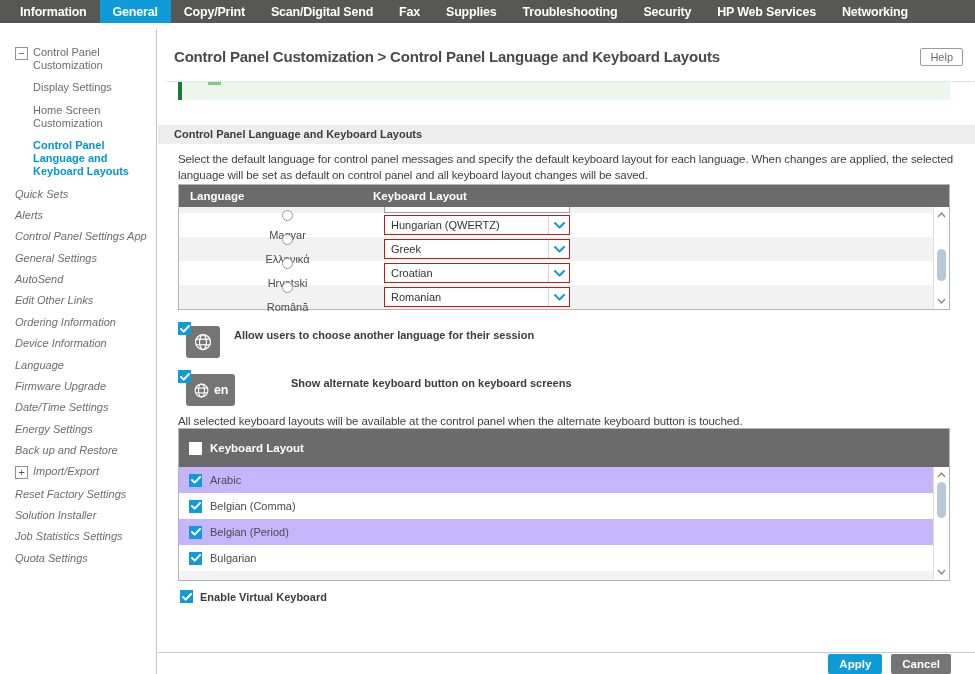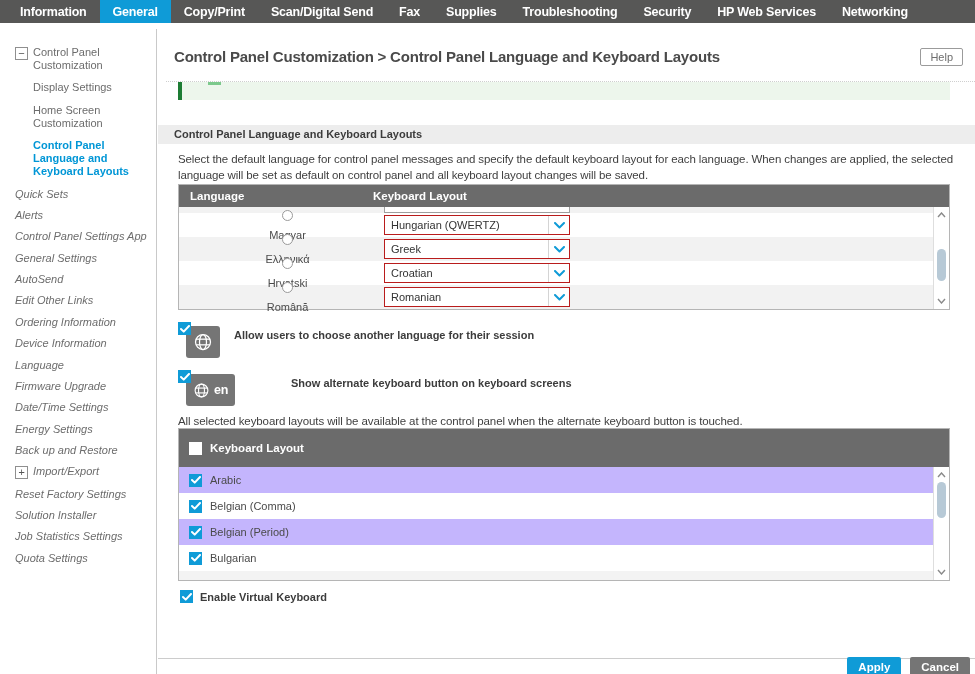--- a/index.html
+++ b/index.html
@@ -100,22 +100,22 @@
   .kb-rows { margin-right:16px; }
   .kb-row { display:flex; align-items:center; gap:8px; height:26px; padding-left:10px;
             font-size:11px; color:#4a4a4a; }
   .kb-row.alt { background:#c4b5fd; }
   .kb-strip { height:9px; background:#f3f3f3; }
 
   .enable-row { position:absolute; top:561px; left:22px; display:flex; align-items:center; gap:7px; }
   .enable-label { font-size:11px; font-weight:bold; color:#3c3c3c; }
 
   
-  .footer { position:absolute; left:0; right:0; bottom:0; height:16px; border-top:1px solid #cccccc;
-            display:flex; align-items:center; justify-content:flex-end; gap:9px; padding-right:5px;
+  .footer { position:absolute; left:0; right:0; bottom:0; height:22px; border-top:1px solid #cccccc;
+            display:flex; align-items:center; justify-content:flex-end; gap:9px; padding-right:24px;
             background:#fff; }
   .btn { border:none; border-radius:2px; color:#fff; font-weight:bold; font-size:11.5px;
          font-family:inherit; padding:4px 11px; cursor:pointer; }
   .btn-apply { background:#0f9bd7; }
   .btn-cancel { background:#757575; }
 </style>
 </head>
 <body>
 
 <div class="app">

